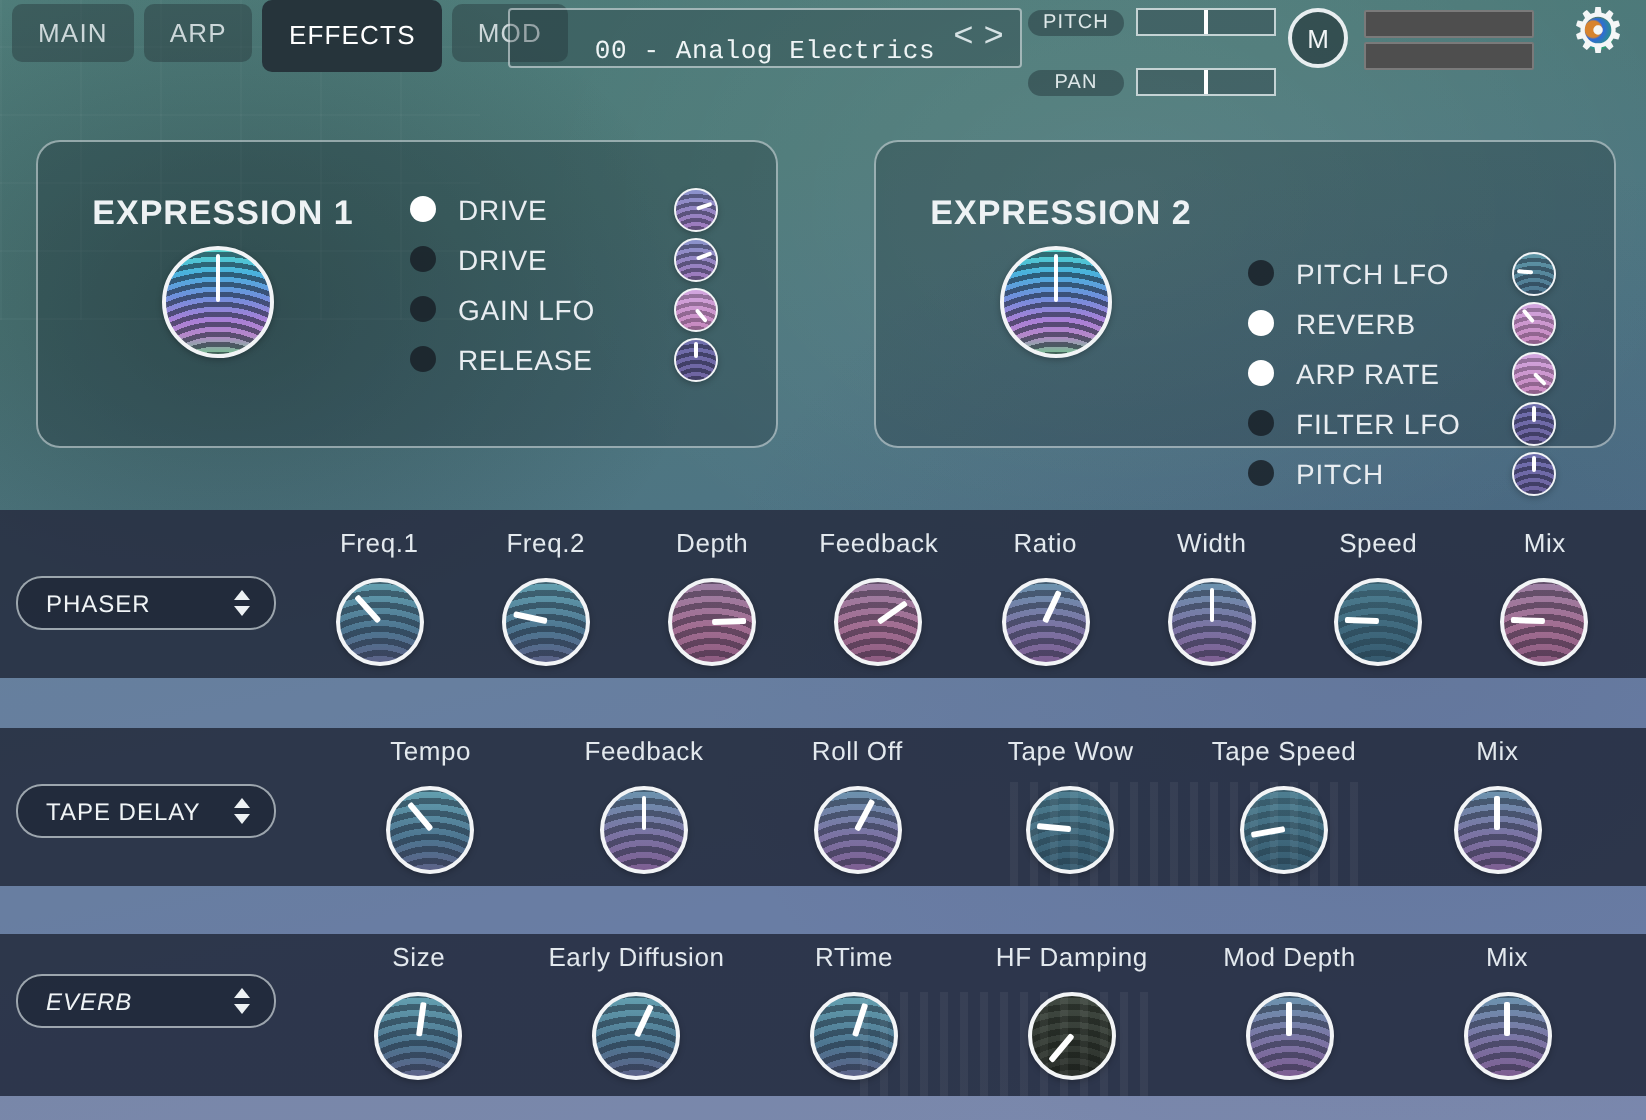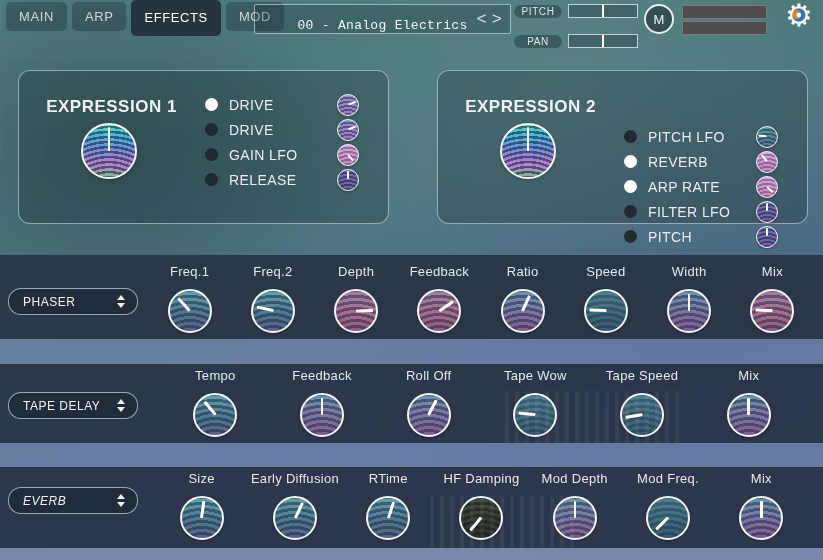--- a/index.html
+++ b/index.html
@@ -286,29 +286,29 @@
             <div class="ptr" style="transform: rotate(55deg);"></div>
           </div>
         </div>
         <div class="kcell">
           <div class="klabel">Ratio</div>
           <div class="knob kn pal-purple">
             <div class="ptr" style="transform: rotate(25deg);"></div>
           </div>
         </div>
         <div class="kcell">
+          <div class="klabel">Width</div>
+          <div class="knob kn pal-purple">
+            <div class="ptr" style="transform: rotate(0deg);"></div>
+          </div>
+        </div>
+        <div class="kcell">
           <div class="klabel">Speed</div>
           <div class="knob kn pal-steel">
             <div class="ptr" style="transform: rotate(-88deg);"></div>
-          </div>
-        </div>
-        <div class="kcell">
-          <div class="klabel">Width</div>
-          <div class="knob kn pal-purple">
-            <div class="ptr" style="transform: rotate(0deg);"></div>
           </div>
         </div>
         <div class="kcell">
           <div class="klabel">Mix</div>
           <div class="knob kn pal-pink">
             <div class="ptr" style="transform: rotate(-88deg);"></div>
           </div>
         </div>
       </div>
   </div>
@@ -396,26 +396,20 @@
             <div class="ptr" style="transform: rotate(-140deg);"></div>
           </div>
         </div>
         <div class="kcell">
           <div class="klabel">Mod Depth</div>
           <div class="knob kn pal-purple">
             <div class="ptr" style="transform: rotate(0deg);"></div>
           </div>
         </div>
         <div class="kcell">
-          <div class="klabel">Mod Freq.</div>
-          <div class="knob kn pal-steel">
-            <div class="ptr" style="transform: rotate(-135deg);"></div>
-          </div>
-        </div>
-        <div class="kcell">
           <div class="klabel">Mix</div>
           <div class="knob kn pal-purple">
             <div class="ptr" style="transform: rotate(0deg);"></div>
           </div>
         </div>
       </div>
   </div>
 
   <div class="bottom-strip"></div>
 </div>

